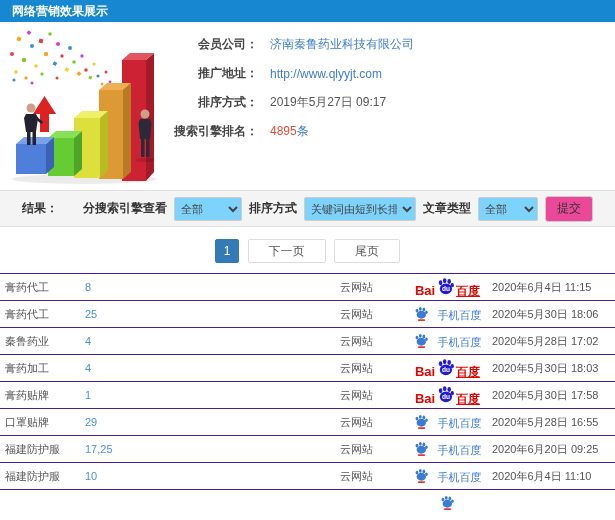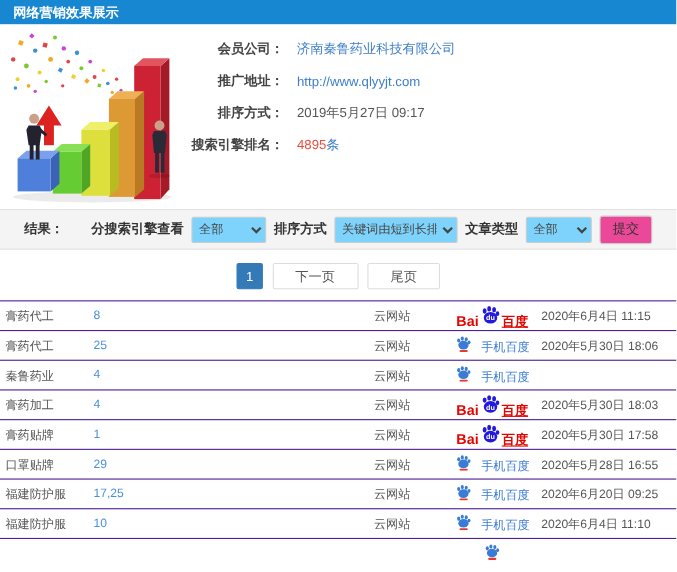--- a/index.html
+++ b/index.html
@@ -260,20 +260,21 @@
                 <ellipse cx="3.2" cy="4.8" rx="1.5" ry="2" fill="var(--mobile-blue)"></ellipse>
                 <ellipse cx="6.7" cy="3" rx="1.5" ry="2" fill="var(--mobile-blue)"></ellipse>
                 <ellipse cx="10.5" cy="3.6" rx="1.5" ry="2" fill="var(--mobile-blue)"></ellipse>
                 <ellipse cx="13.2" cy="6.6" rx="1.4" ry="1.8" fill="var(--mobile-blue)"></ellipse>
                 <ellipse cx="7.8" cy="9.3" rx="5" ry="4.2" fill="var(--mobile-blue)"></ellipse>
                 <rect x="4" y="14" width="8" height="2" rx="1" fill="#e23a30"></rect>
               </svg></span>
             <span class="bd-mobile-label">手机百度</span>
           </span>
         </span>
+    <span class="c-time">2020年5月28日 17:02</span>
   </div>
 
   <div class="grid-row trow">
     <span class="c-kw">膏药加工</span>
     <a class="c-rank">4</a>
     <span class="c-type">云网站</span>
     <span class="c-engine">
           <span class="bd-pc">
             <b class="bd-bai">Bai</b>
             <span class="bd-paw-wrap"><svg width="19" height="18" viewBox="0 0 22 22">

